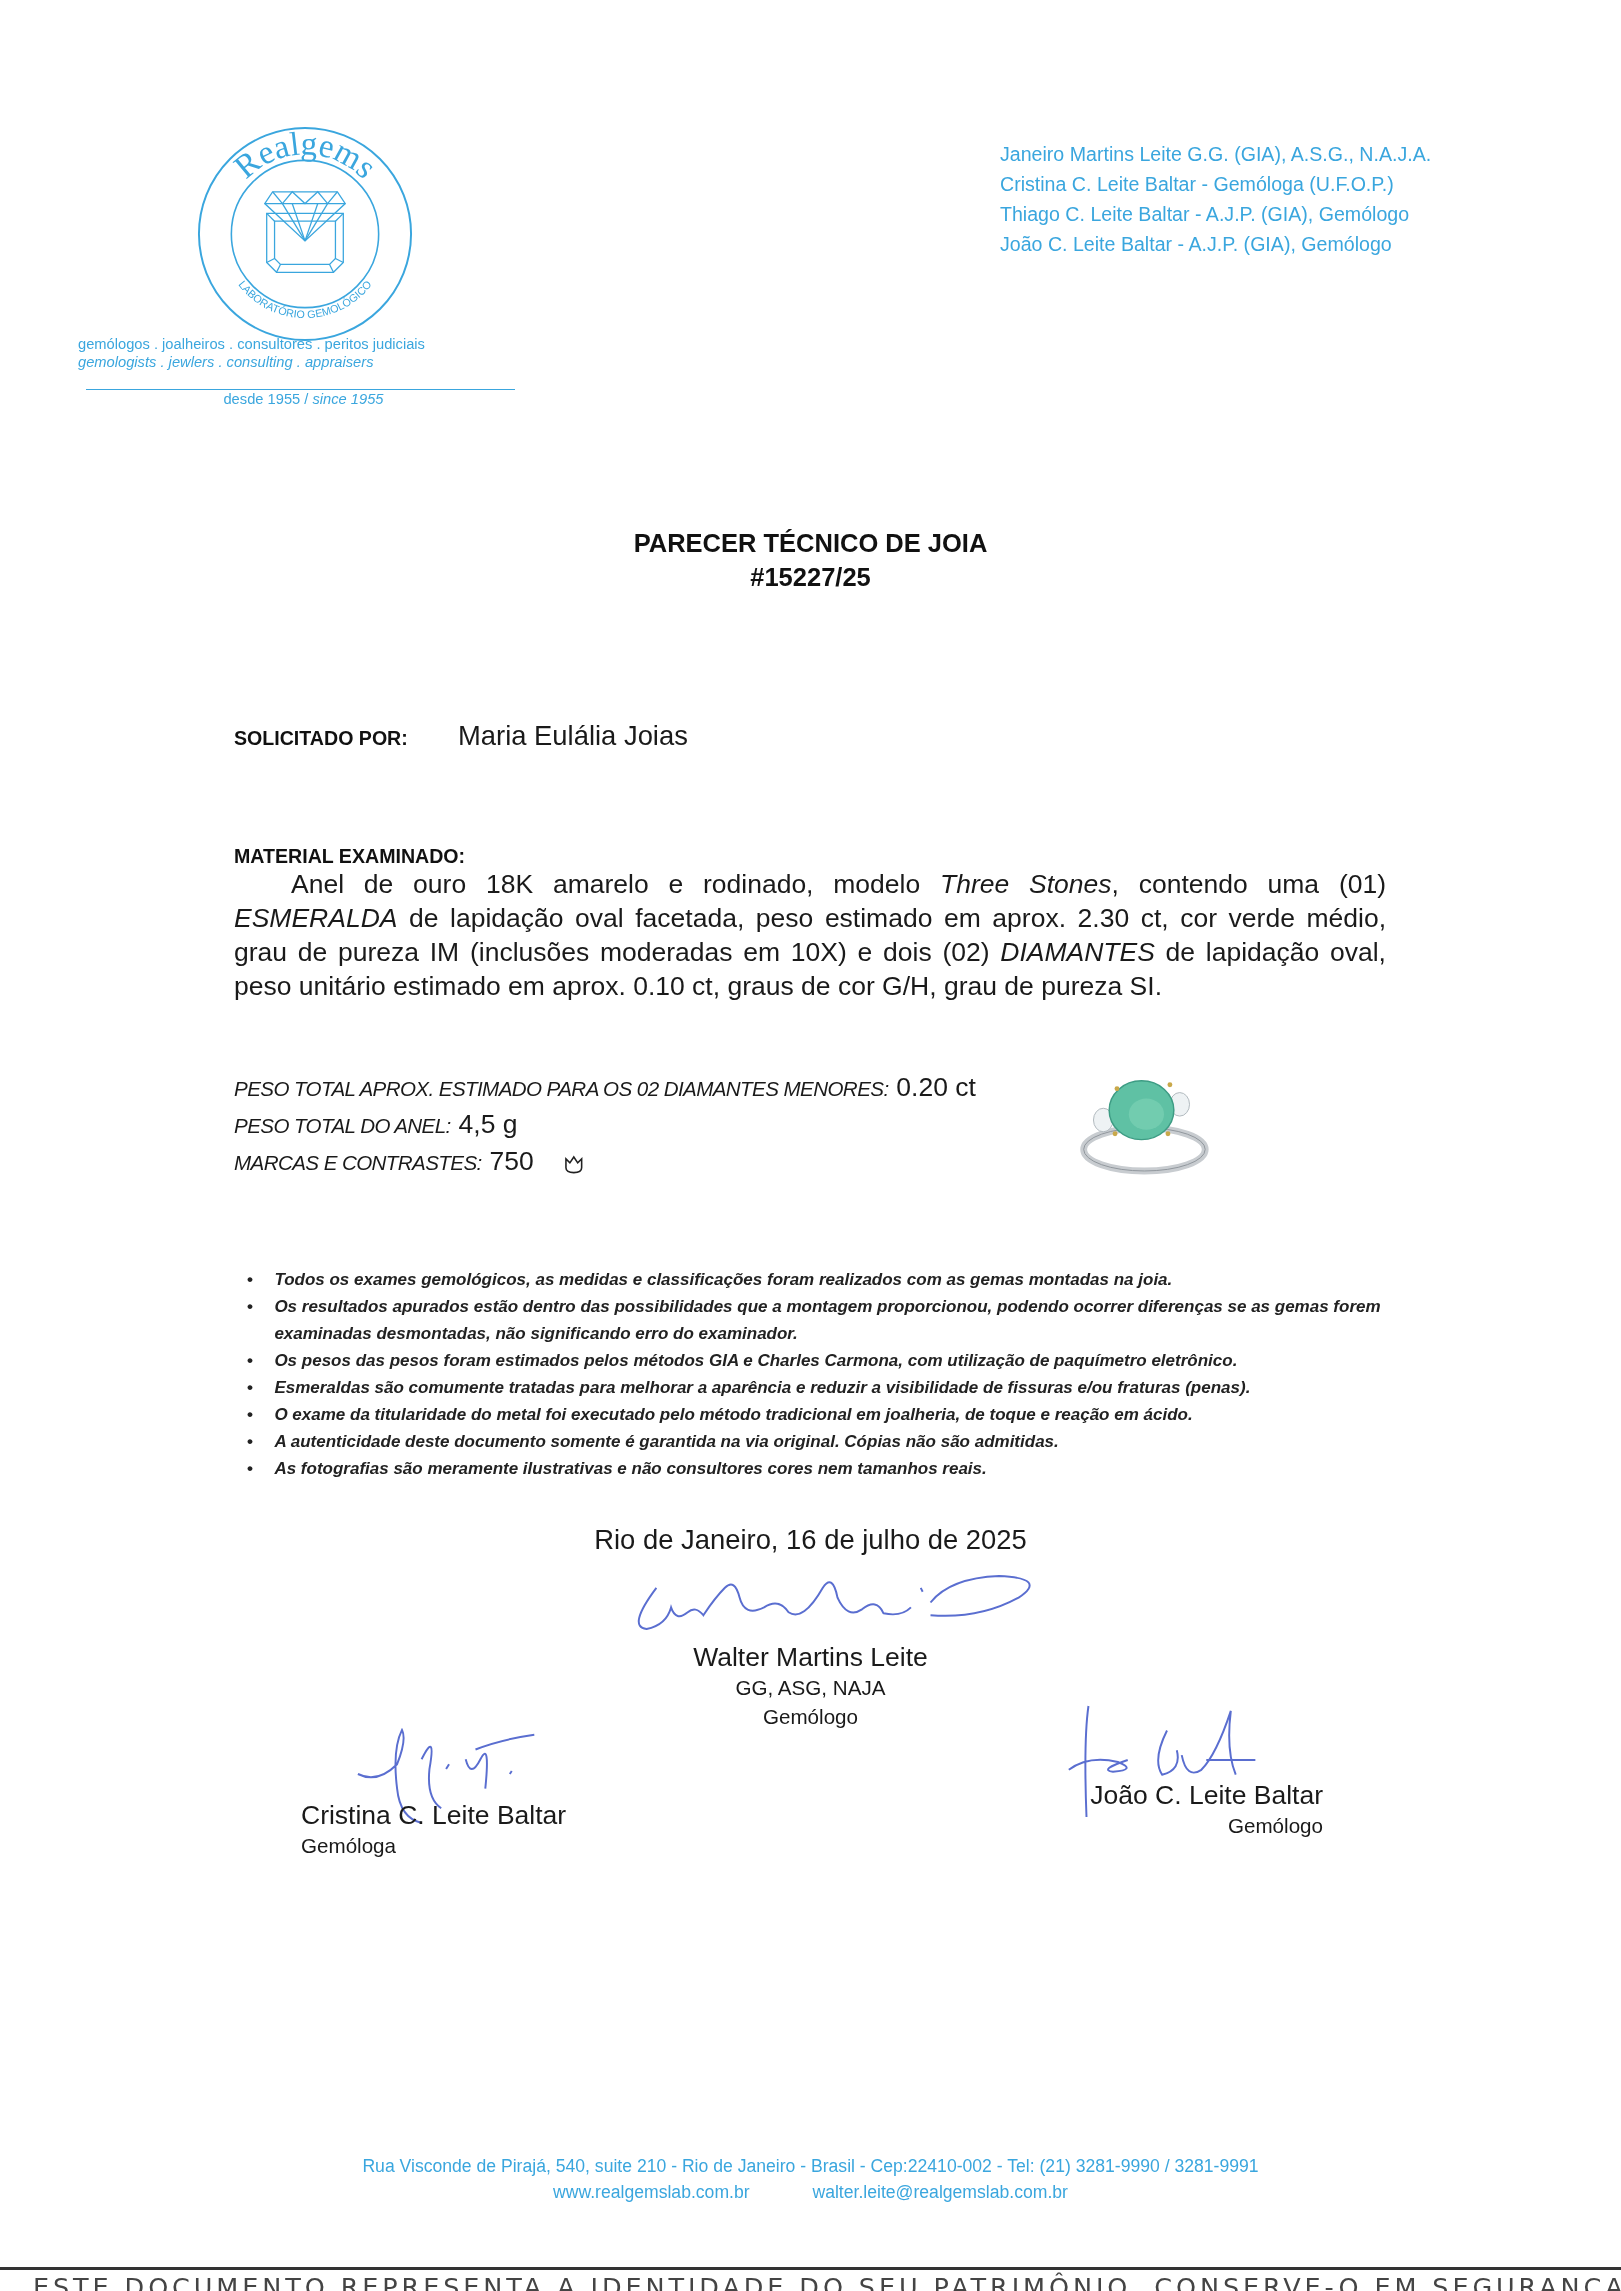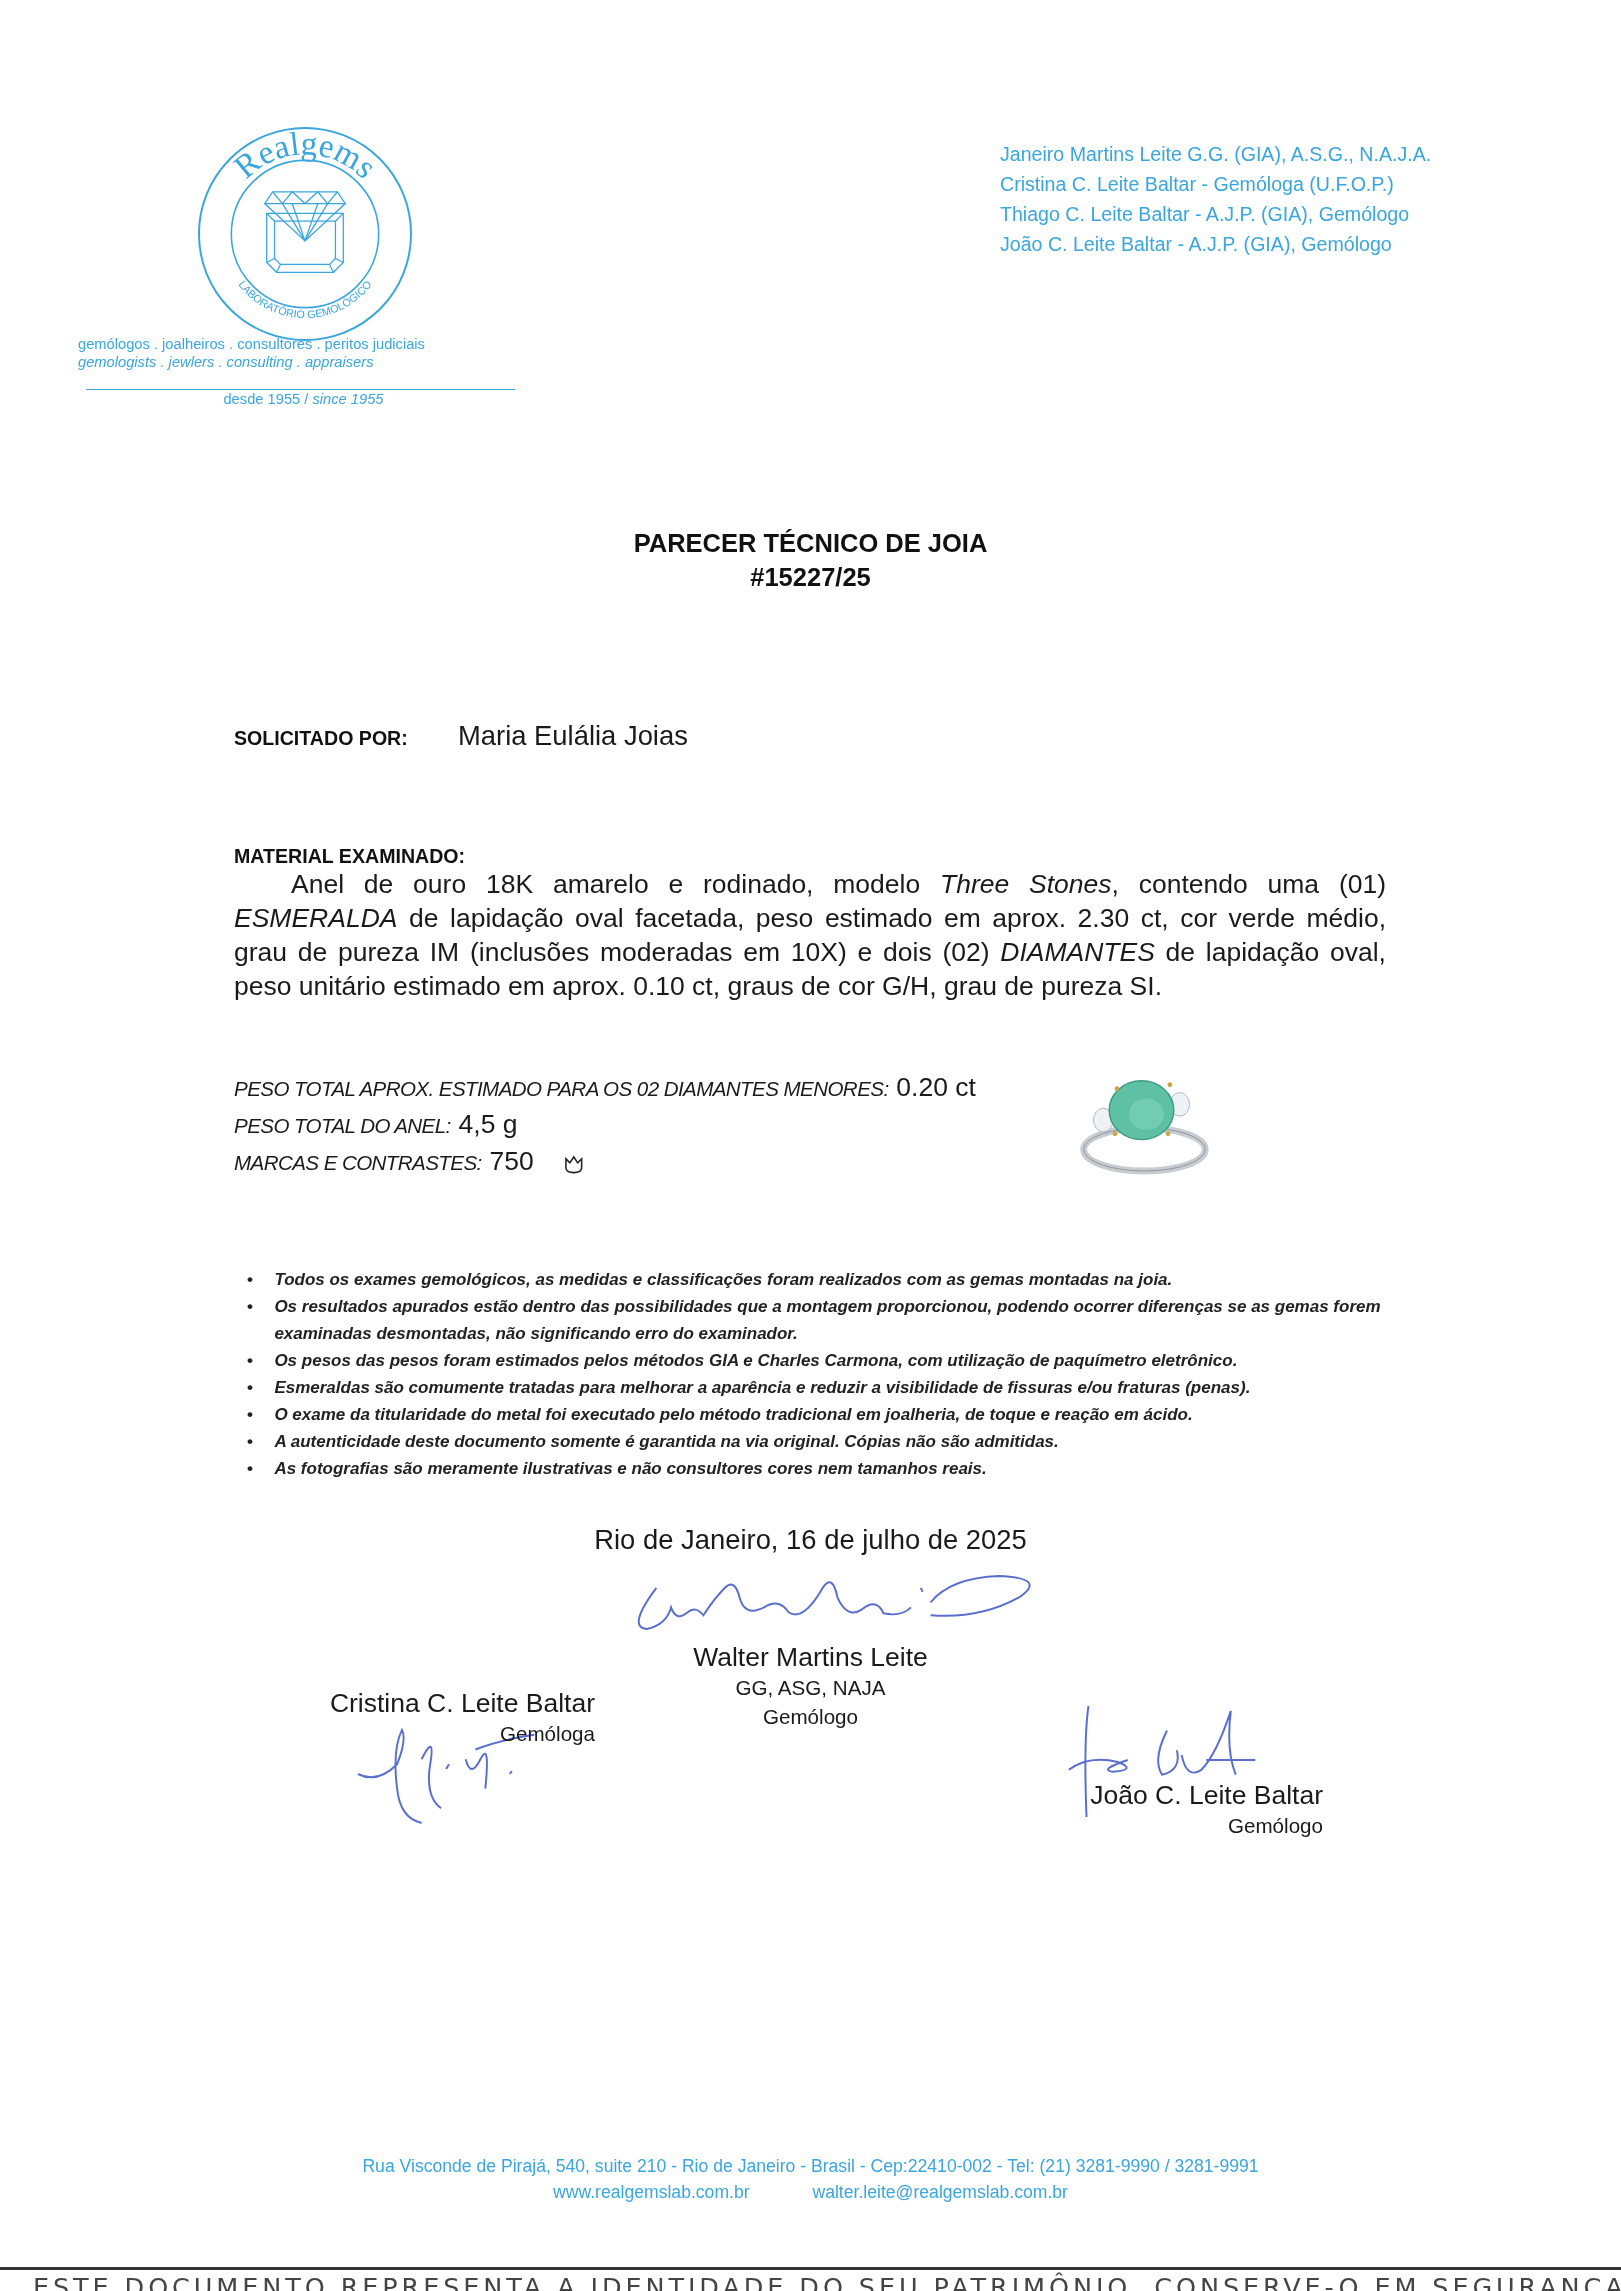--- a/index.html
+++ b/index.html
@@ -41,21 +41,21 @@
   .notes { left: 247px; top: 1266px; width: 1157px; font-size: 17px; line-height: 27px; font-style: italic; font-weight: bold; color: #222; margin: 0; padding: 0; list-style: none; }
   .notes li { position: relative; padding-left: 27.4px; }
   .notes li::before { content: "\2022"; position: absolute; left: 0; top: 0; font-style: normal; }
 
   .place-date { left: 0; width: 1621px; top: 1524px; text-align: center; font-size: 27.4px; color: #1a1a1a; }
 
   .sig { position: absolute; }
   .sig-name { font-size: 26.5px; color: #1a1a1a; white-space: nowrap; }
   .sig-sub { font-size: 20.6px; color: #1a1a1a; line-height: 29px; }
   .walter { left: 0; width: 1621px; top: 1642px; text-align: center; }
-  .cristina { left: 301px; top: 1688px; text-align: right; width: 294px; }
+  .cristina { left: 301px; top: 1800px; text-align: left; width: 294px; }
   .joao { left: 1066px; top: 1780px; text-align: right; width: 257px; }
 
   .signature { position: absolute; }
 
   .footer { left: 0; width: 1621px; top: 2154px; text-align: center; font-size: 17.6px; line-height: 25.5px; color: #3aa6de; }
   .footer .links span { display: inline-block; margin: 0 29px; }
 
   .bottom-rule { left: 0; top: 2267px; width: 1621px; height: 2.9px; background: #333; }
   .bottom-text { left: 33px; top: 2272px; font-size: 25.5px; letter-spacing: 3.9px; color: #444; white-space: nowrap; font-family: "DejaVu Sans", sans-serif; }
 </style>

